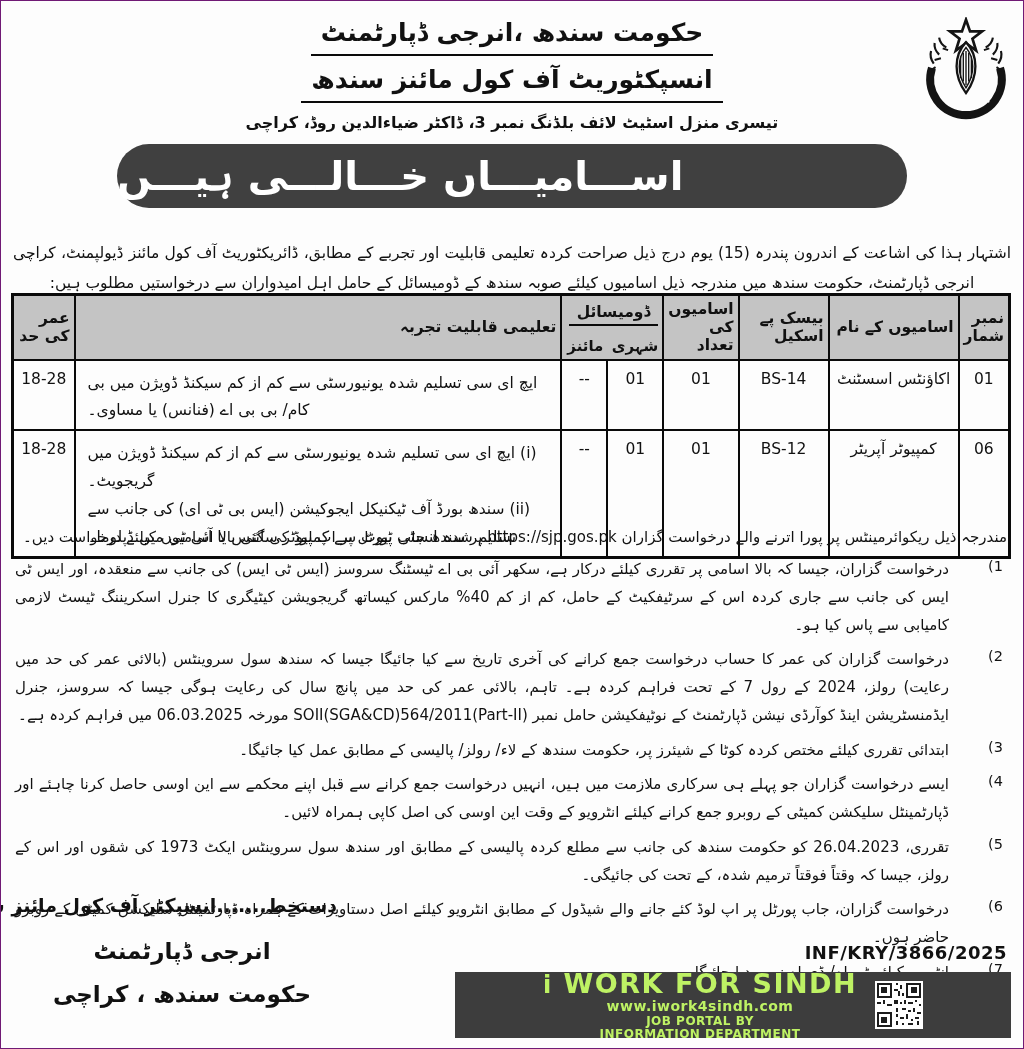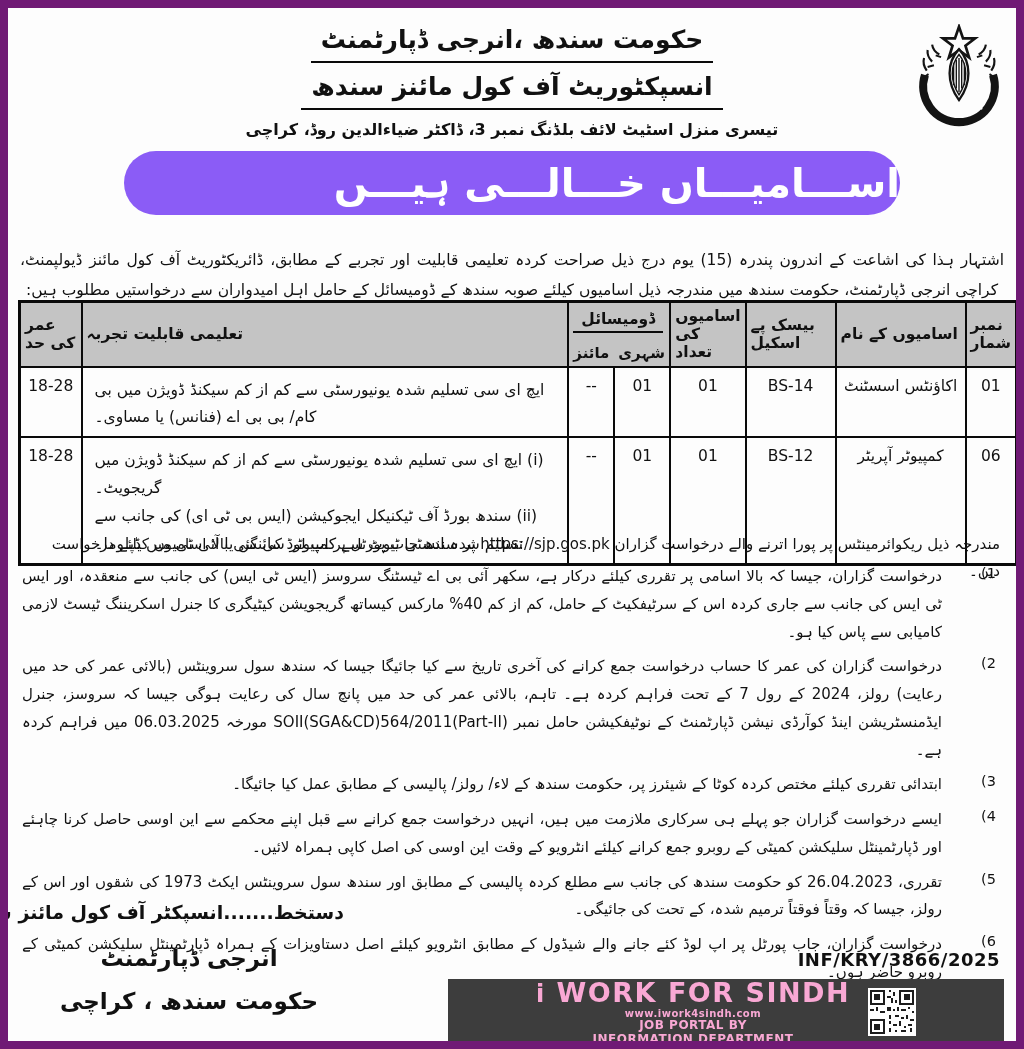--- a/index.html
+++ b/index.html
@@ -1,61 +1,61 @@
 <!DOCTYPE html>
 <html lang="ur"><head>
 <meta charset="utf-8">
 <style>
   * { margin:0; padding:0; box-sizing:border-box; }
   html,body { width:1024px; height:1049px; background:#e9e9e9; }
   body { font-family:"DejaVu Sans", sans-serif; color:#111; }
 
   .page{
     position:relative; width:1024px; height:1049px; overflow:hidden;
-    background:#fdfdfd; border:8px solid #701a75;
+    background:#fdfdfd; border:1px solid #701a75;
   }
 
   
   .head{ position:absolute; top:8px; left:0; right:0; text-align:center; direction:rtl; }
   .h-line1,.h-line2{ margin-top:9px; }
   .h-line1 .u,.h-line2 .u{
     display:inline-block; font-size:25px; font-weight:bold;
     border-bottom:2.5px solid #0a0a0a; padding:0 10px 7px;
   }
   .h-line3{ margin-top:10px; font-size:16px; font-weight:bold; }
 
   .emblem{ position:absolute; top:16px; right:12px; width:90px; height:112px; }
   .emblem svg{ width:100%; height:100%; }
 
   
   .vac-banner{
     position:absolute; top:143px; left:116px; right:116px; height:64px;
-    background:#8b5cf6; border-radius:34px;
-    display:flex; align-items:center; justify-content:flex-start;
+    background:#404040; border-radius:34px;
+    display:flex; align-items:center; justify-content:flex-end;
     color:#fff; font-size:40px; font-weight:bold; letter-spacing:2px;
     direction:rtl;
   }
 
   
   .intro{
     position:absolute; top:237px; left:12px; right:12px;
     direction:rtl; font-size:15.5px; line-height:1.95;
     text-align:justify; text-align-last:center;
   }
 
   
   .vac-table{
     position:absolute; top:292px; left:10px; right:10px;
     border-collapse:collapse; direction:rtl; width:1000px;
     border:3px solid #0a0a0a;
   }
   .vac-table th,.vac-table td{ border:2px solid #0a0a0a; }
   .vac-table thead th{
     background:#c4c4c4; font-weight:bold; font-size:15.5px;
-    text-align:left; padding:3px 4px;
+    text-align:right; padding:3px 4px;
   }
   .vac-table thead tr.tr1 th{ height:38px; }
   .vac-table thead tr.tr2 th{ height:27px; font-size:15px; }
   th.th-domicile{ border-bottom:none; }
   th.th-urban{ border-left:none; border-top:none; }
   th.th-rural{ border-right:none; border-top:none; }
   .dom-word{ display:inline-block; border-bottom:2px solid #0a0a0a; padding:0 8px 3px; }
   .vac-table td{
     font-size:15.5px; text-align:center; vertical-align:top; padding:9px 6px 4px;
   }
@@ -88,27 +88,27 @@
   .sig-line1{ font-size:19px; font-weight:bold; white-space:nowrap; }
   .sig-line2{ margin-top:22px; font-size:23px; font-weight:bold; }
   .sig-line3{ margin-top:17px; font-size:23px; font-weight:bold; }
 
   .ref{
     position:absolute; right:16px; top:941px;
     font-size:18px; font-weight:bold; letter-spacing:0.5px;
   }
   .foot-banner{
     position:absolute; right:12px; top:971px; width:556px; height:66px;
-    background:#3d3d3d; color:#f9a8d4;
+    background:#3d3d3d; color:#bef264;
     display:flex; align-items:center; justify-content:center; gap:18px;
   }
   .fb-text{ text-align:center; line-height:1.12; }
   .fb-brand{ font-size:27px; font-weight:bold; letter-spacing:1.5px; white-space:nowrap; }
   .fb-i{ font-size:24px; }
-  .fb-url{ font-size:10px; font-weight:bold; letter-spacing:0.5px; }
+  .fb-url{ font-size:14px; font-weight:bold; letter-spacing:0.5px; }
   .fb-sub{ font-size:12px; font-weight:bold; letter-spacing:0.5px; }
   .qr{ width:48px; height:48px; background:#fff; padding:2px; }
   .qr svg{ width:100%; height:100%; display:block; }
 </style>
 </head>
 <body>
 
 <div class="page">
 
   <div class="head">

